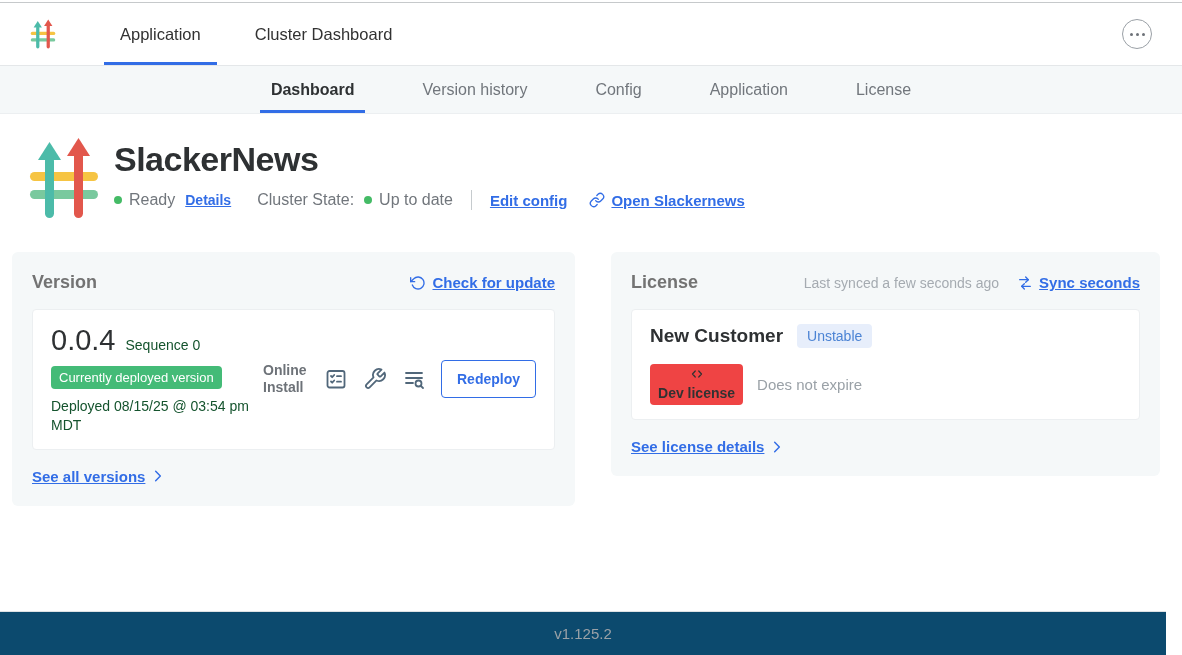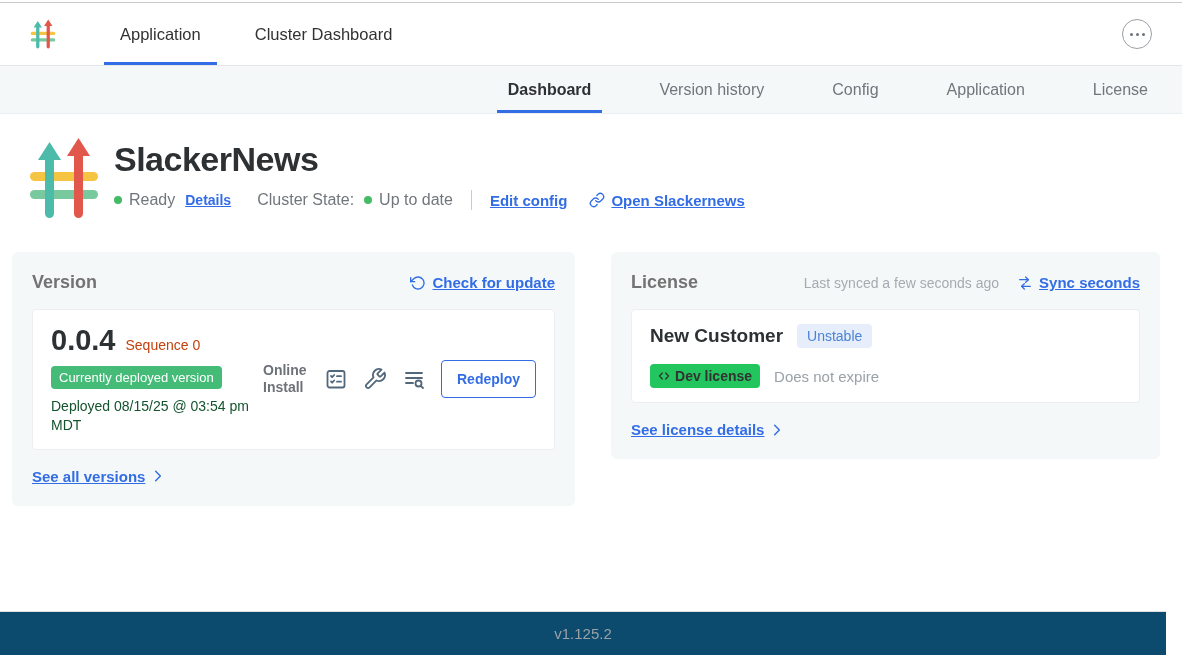--- a/index.html
+++ b/index.html
@@ -15,21 +15,21 @@
   
   .navbar { display: flex; align-items: center; height: 63px; padding: 0 30px; border-bottom: 1px solid #e4e7e9; background: #fff; }
   .logo-sm { width: 26px; height: 30px; margin-right: 48px; display: block; }
   .nav-tabs { display: flex; height: 100%; }
   .nav-tab { display: flex; align-items: center; padding: 0 16px; margin-right: 22px; font-size: 16.5px; color: #323232; position: relative; cursor: pointer; }
   .nav-tab.active::after { content: ""; position: absolute; left: 0; right: 0; bottom: 0; height: 3px; background: #326de6; }
   .more-btn { margin-left: auto; width: 30px; height: 30px; border: 1px solid #9aa0a6; border-radius: 50%; display: flex; align-items: center; justify-content: center; gap: 3px; cursor: pointer; background: #fff; padding: 0; }
   .more-btn .mdot { width: 3px; height: 3px; border-radius: 50%; background: #6d7278; }
 
   
-  .subnav { height: 48px; background: #f5f8f9; display: flex; justify-content: flex-end; border-bottom: 1px solid #eceff1; }
+  .subnav { height: 48px; background: #f5f8f9; display: flex; justify-content: center; border-bottom: 1px solid #eceff1; }
   .subnav-item { display: flex; align-items: center; padding: 0 34px; font-size: 16px; color: #71767c; position: relative; cursor: pointer; }
   .subnav-item.active { color: #2e3133; font-weight: bold; }
   .subnav-item.active::after { content: ""; position: absolute; left: 23px; right: 23px; bottom: 0; height: 3px; background: #326de6; }
 
   
   .main { padding: 24px 22px 0 12px; }
   .app-header { display: flex; margin-left: 16px; }
   .logo-lg { width: 72px; height: 80px; margin-right: 14px; flex: none; }
   .app-title { font-size: 34px; font-weight: bold; margin: 2px 0 0; letter-spacing: -0.5px; color: #2e3133; }
   .status-row { display: flex; align-items: center; margin-top: 11px; font-size: 16px; color: #71767c; }
@@ -44,36 +44,36 @@
   
   .cards { display: flex; gap: 36px; margin-top: 34px; align-items: flex-start; }
   .card { flex: 1; background: #f5f8f9; border-radius: 6px; padding: 20px; }
   .card-header { display: flex; align-items: center; }
   .card-title { font-size: 18px; font-weight: bold; margin: 0; color: #737373; }
   .ml-auto { margin-left: auto; }
   .inner-card { background: #fff; border: 1px solid #eceff1; border-radius: 4px; margin-top: 16px; padding: 14px 18px; }
 
   .version-inner { display: flex; align-items: center; justify-content: space-between; }
   .version-number-row { display: flex; align-items: baseline; gap: 10px; }
-  .version-number { font-size: 29px; font-weight: bold; color: #2e3133; }
-  .sequence { font-size: 14px; color: #c2410c; }
+  .version-number { font-size: 29px; font-weight: normal; color: #2e3133; }
+  .sequence { font-size: 14px; color: #14532d; }
   .deployed-badge { display: inline-block; margin-top: 9px; background: #44bb77; color: #fff; font-size: 13px; padding: 4px 8px; border-radius: 4px; }
   .deployed-at { margin-top: 8px; font-size: 14px; color: #14532d; width: 212px; line-height: 1.35; }
   .version-right { display: flex; align-items: center; gap: 15px; }
   .install-type { font-size: 14px; font-weight: bold; color: #6d7278; width: 46px; line-height: 1.25; }
   .icon-btn { color: #51677a; cursor: pointer; display: flex; }
   .redeploy-btn { background: #fff; border: 1px solid #326de6; color: #326de6; font-weight: bold; font-size: 14px; padding: 10px 15px; border-radius: 4px; cursor: pointer; font-family: inherit; }
   .see-link { margin-top: 18px; }
 
   .last-synced { font-size: 14px; color: #a5abb1; margin-right: 18px; }
   .license-row1 { display: flex; align-items: center; gap: 14px; }
   .customer-name { font-size: 19px; font-weight: bold; color: #2e3133; }
   .channel-badge { background: #e7eefb; color: #4b83d4; font-size: 14px; padding: 4px 10px; border-radius: 4px; }
   .license-row2 { display: flex; align-items: center; gap: 14px; margin-top: 16px; }
-  .license-type-badge { background: #22c55e; color: #323232; font-weight: bold; display: inline-flex; align-items: center; gap: 5px; font-size: 14px; padding: 4px 8px; border-radius: 4px; }
+  .license-type-badge { background: #ef4444; color: #323232; font-weight: bold; display: inline-flex; align-items: center; gap: 5px; font-size: 14px; padding: 4px 8px; border-radius: 4px; flex-direction: column; }
   .expiry { color: #9aa1a7; font-size: 15px; }
 
   
   .footer { position: absolute; left: 0; right: 16px; bottom: 0; height: 44px; background: #0c4a6e; border-top: 1px solid #dfe2e4; display: flex; align-items: center; justify-content: center; font-size: 15px; color: #9aa1a7; }
 
   svg { display: block; }
 </style>
 </head>
 <body>
 

